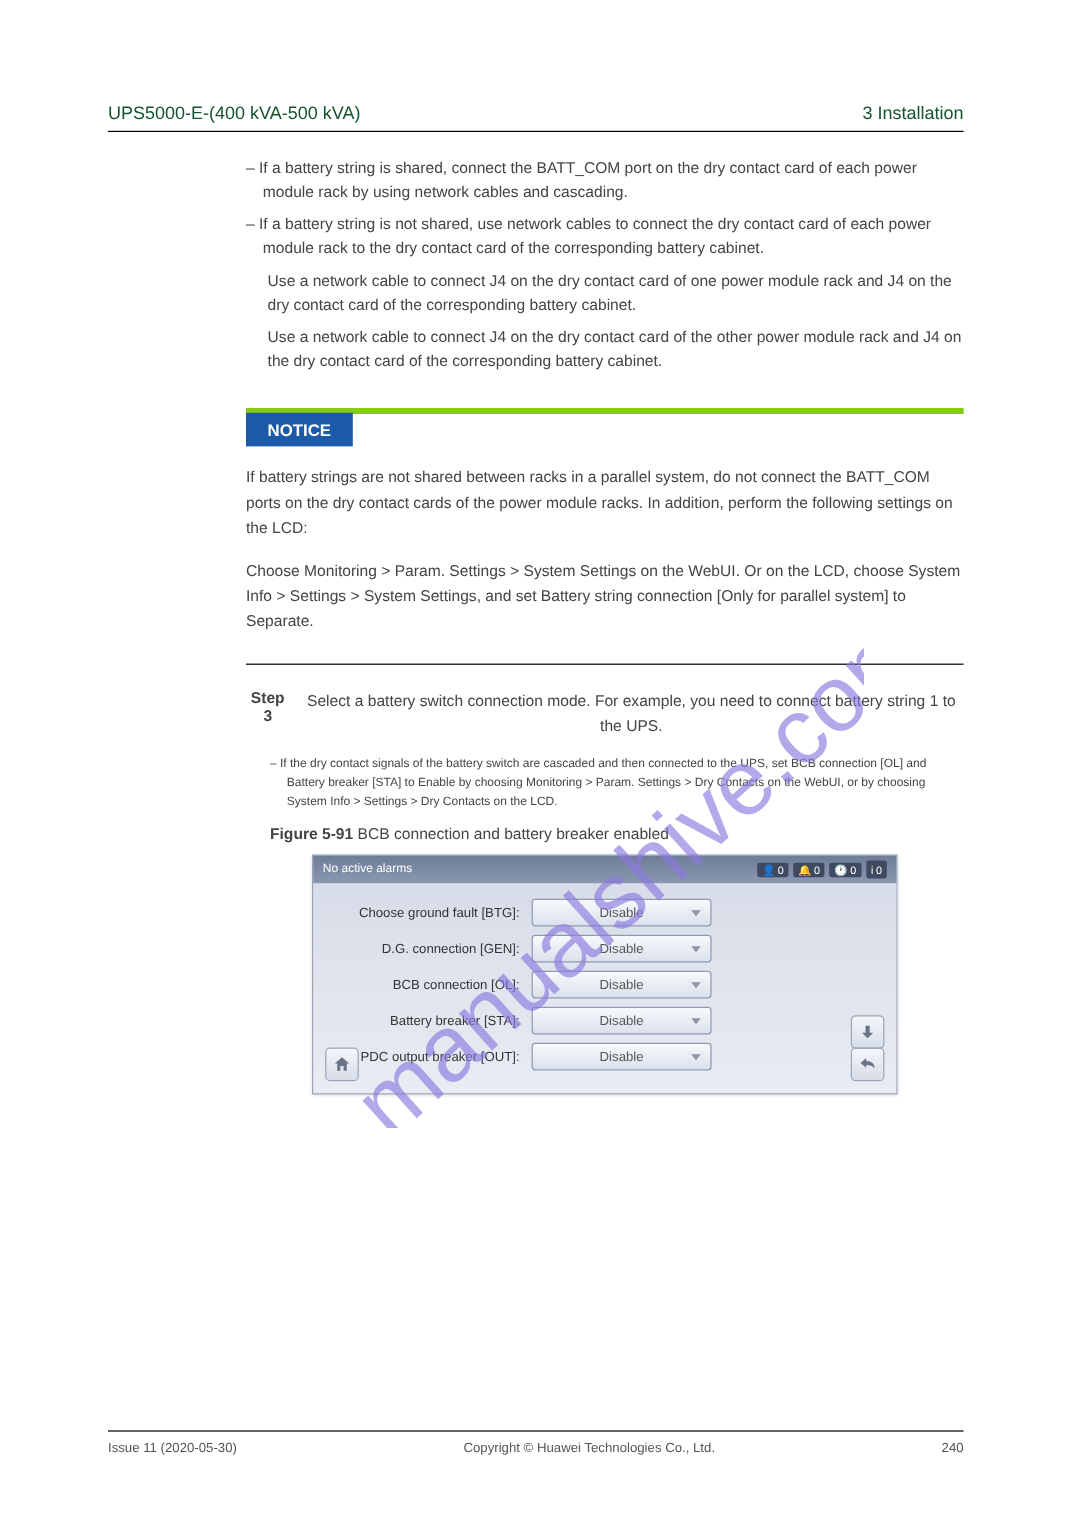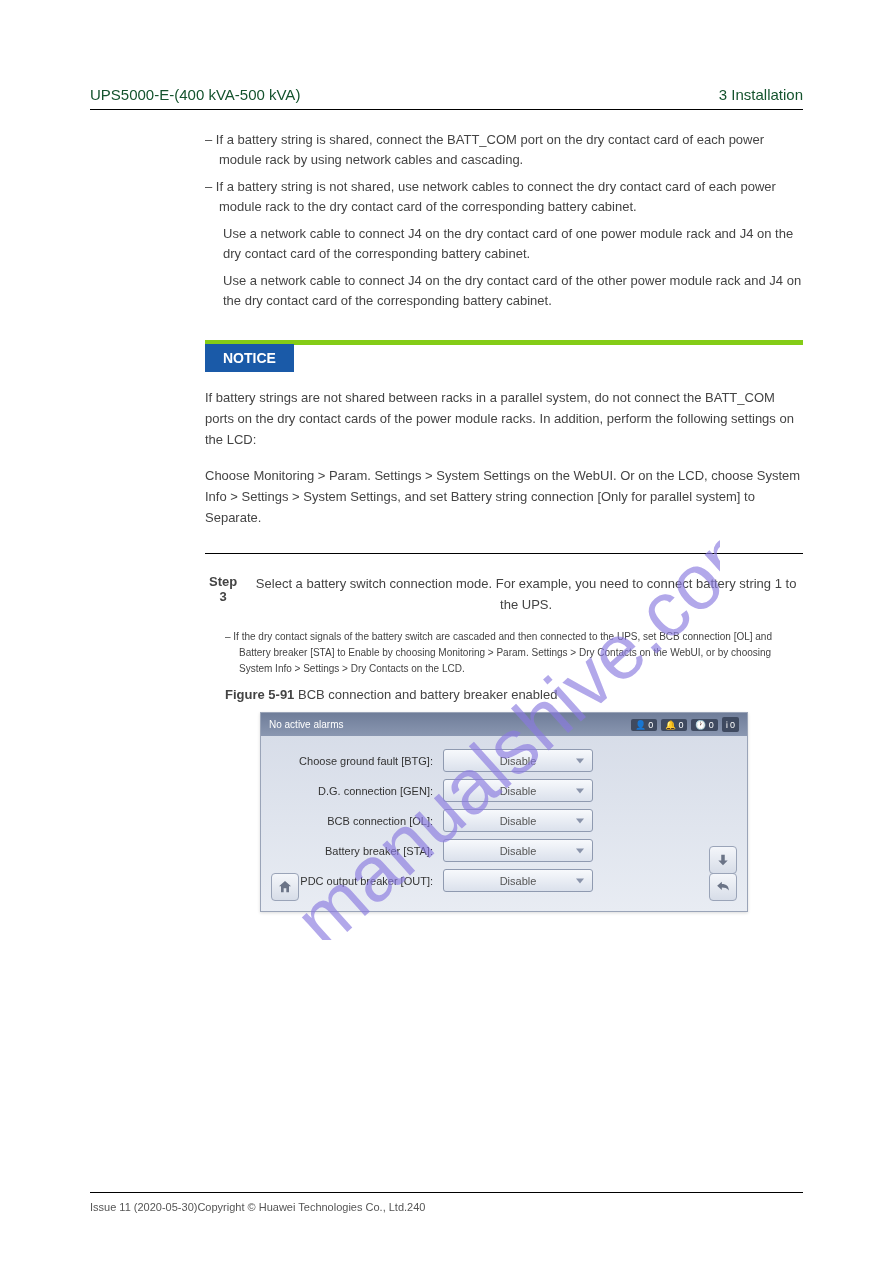--- a/index.html
+++ b/index.html
@@ -31,21 +31,21 @@
   .ss-breadcrumb { text-align: center; font-size: 14px; color: #333; padding: 8px 0 10px 0; background: #dfe4ee; }
   .ss-body { padding: 6px 12px 12px 12px; position: relative; }
   .ss-row { display: flex; align-items: center; margin: 7px 0; }
   .ss-label { width: 170px; text-align: right; padding-right: 10px; font-size: 11px; color: #333; }
   .ss-select { width: 150px; height: 23px; background: linear-gradient(#f7f9fc,#dbe1ec); border: 1px solid #8f9ab0; border-radius: 3px; display: flex; align-items: center; justify-content: center; position: relative; font-size: 11px; color: #555; }
   .ss-select::after { content: ""; position: absolute; right: 8px; top: 50%; transform: translateY(-50%); border-left: 4px solid transparent; border-right: 4px solid transparent; border-top: 5px solid #8a94ab; }
   .ss-nav-btn { width: 28px; height: 28px; background: linear-gradient(#f4f6fa,#d7dde8); border: 1px solid #9aa4b8; border-radius: 4px; display: flex; align-items: center; justify-content: center; position: absolute; }
   .ss-home { left: 10px; bottom: 10px; }
   .ss-back { right: 10px; bottom: 10px; }
   .ss-down { right: 10px; top: 110px; }
-  .footer { position: absolute; bottom: 50px; left: 90px; right: 90px; border-top: 1px solid #000; padding-top: 8px; display: flex; font-size: 11px; color: #555; }
+  .footer { position: absolute; bottom: 50px; left: 90px; right: 90px; border-top: 1px solid #000; padding-top: 8px; display: flex; justify-content: space-between; font-size: 11px; color: #555; }
 </style>
 </head>
 <body>
 
 <div class="page">
   <div class="header-row">
     <span>UPS5000-E-(400 kVA-500 kVA)</span>
     <span style="text-align:right;">
       
       <span>3 Installation</span>

